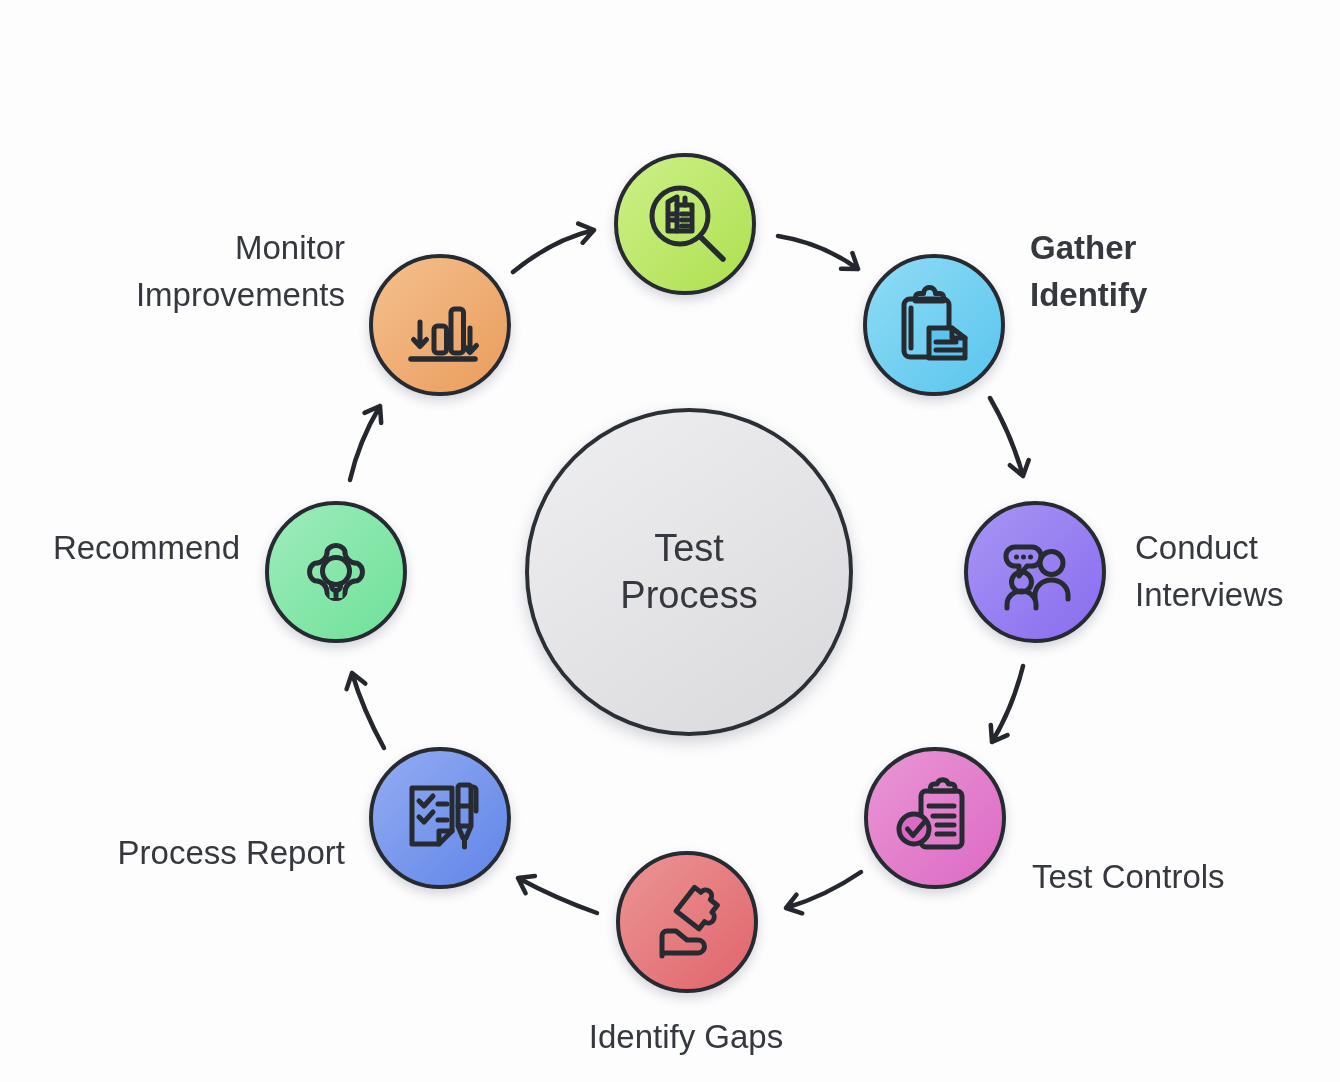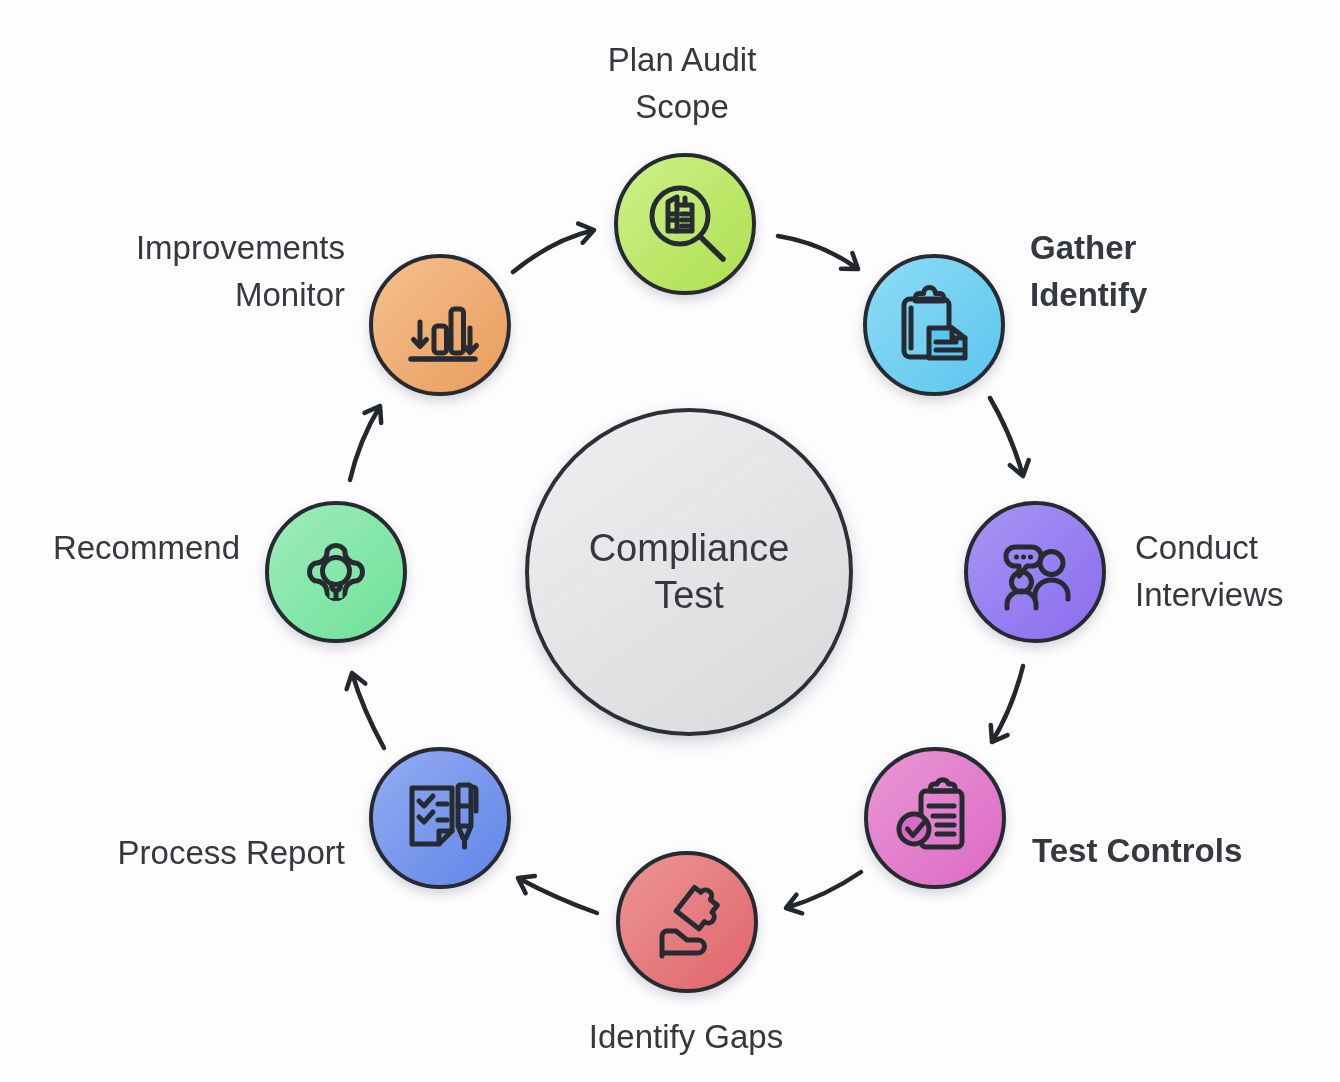--- a/index.html
+++ b/index.html
@@ -52,41 +52,37 @@
     <path d="M990 398 Q1012 436 1023 476 M1009.9 465.2 L1023 476 L1028.7 460"></path>
     <path d="M1023 666 Q1013 707 992 742 M990.8 725 L992 742 L1007.5 735.1"></path>
     <path d="M861 872 Q826 896 786 908 M796.5 894.7 L786 908 L802.2 913.3"></path>
     <path d="M597 913 Q557 899 518 878 M534.9 876 L518 878 L525.6 893.2"></path>
     <path d="M384 748 Q363 710 352 673 M365.3 683.6 L352 673 L346.6 689.1"></path>
     <path d="M350 480 Q359 441 380 406 M381.2 423 L380 406 L364.5 412.9"></path>
   </svg>
 
   <div class="center-circle" style="--c1: #efeef1; --c2: #d9d8db;">
     <div class="center-title">
-      <div>Compliance</div>
       <div>Test</div>
+      <div>Process</div>
     </div>
   </div>
 
   <div class="node-circle" style="left: 614px; top: 153px; --c1: #cdf089; --c2: #aee04f;">
     <svg viewBox="0 0 100 100">
       <g class="icon-stroke">
         <circle cx="45" cy="42" r="28"></circle>
         <path d="M65 62.5 L88 85" stroke-width="5.5"></path>
         <path d="M33 57 V28 L42 23 V31 H57 V57 Z"></path>
         <path d="M42 31 V57"></path>
         <path d="M50 31 V24"></path>
         <path d="M36.5 40 h3 M36.5 46 h3"></path>
         <path d="M46.5 40 h6.5 M46.5 46 h6.5 M46.5 52 h6.5"></path>
       </g>
     </svg>
-  </div>
-  <div class="label al-c" style="left:532px;top:36px;width:300px;">
-    <div>Plan Audit</div>
-    <div>Scope</div>
   </div>
 
   <div class="node-circle" style="left: 863px; top: 254px; --c1: #8fdcf5; --c2: #5ac5ee;">
     <svg viewBox="0 0 100 100">
       <g class="icon-stroke">
         <rect x="20" y="24" width="45" height="58" rx="6"></rect>
         <path d="M27 33 V73"></path>
         <path d="M31.5 26 v-4 a3.5 3.5 0 0 1 3.5 -3.5 h4.5 a6 6 0 0 1 12 0 H56 a3.5 3.5 0 0 1 3.5 3.5 v4 z"></path>
         <path d="M45 83 V53 H68 L81 63 V83 Z" fill="var(--c2)"></path>
         <path d="M68 53 V63 H81"></path>
@@ -124,21 +120,21 @@
     <svg viewBox="0 0 100 100">
       <g class="icon-stroke">
         <rect x="36" y="23" width="41" height="56" rx="5"></rect>
         <path d="M45.5 23 v-3.5 a3.5 3.5 0 0 1 3.5 -3.5 h3 a6 6 0 0 1 11.5 0 h3 a3.5 3.5 0 0 1 3.5 3.5 V23 z"></path>
         <path d="M44 38 h25 M48 48 h21 M52 57 h17 M52 66 h17"></path>
         <circle cx="29" cy="61" r="15" fill="var(--c2)"></circle>
         <path d="M22.5 61 l5.5 6.5 l11 -13"></path>
       </g>
     </svg>
   </div>
-  <div class="label al-l" style="left:1032px;top:827px;width:300px;font-weight:bold;">
+  <div class="label al-l" style="left:1032px;top:853px;width:300px;">
     <div>Test Controls</div>
   </div>
 
   <div class="node-circle" style="left: 616px; top: 851px; --c1: #ec9495; --c2: #e0656b;">
     <svg viewBox="0 0 100 100">
       <g class="icon-stroke">
         <path transform="rotate(38 60 35)" d="M46 21 h8 a6 6 0 1 1 12 0 h9 v9 a6 6 0 1 1 0 12 v9 h-29 z"></path>
         <path d="M25 84 V64 a5 5 0 0 1 5 -5 h9 l11 9 h11 a6.5 6.5 0 0 1 0 13 L25 81 z"></path>
       </g>
     </svg>
@@ -186,17 +182,17 @@
       <g class="icon-stroke">
         <path d="M21 84 H85" stroke-width="5.5"></path>
         <rect x="44" y="51" width="12.5" height="27" rx="3.5"></rect>
         <rect x="61" y="34" width="12.5" height="44" rx="3.5"></rect>
         <path d="M30 47 V70 M23.5 64.5 L30 71.5 L36.5 64.5"></path>
         <path d="M80 53 V76 M73.5 70.5 L80 77.5 L86.5 70.5"></path>
       </g>
     </svg>
   </div>
   <div class="label al-r" style="left:45px;top:224px;width:300px;">
+    <div>Monitor</div>
     <div>Improvements</div>
-    <div>Monitor</div>
   </div>
 
 </div>
 
 </body></html>

